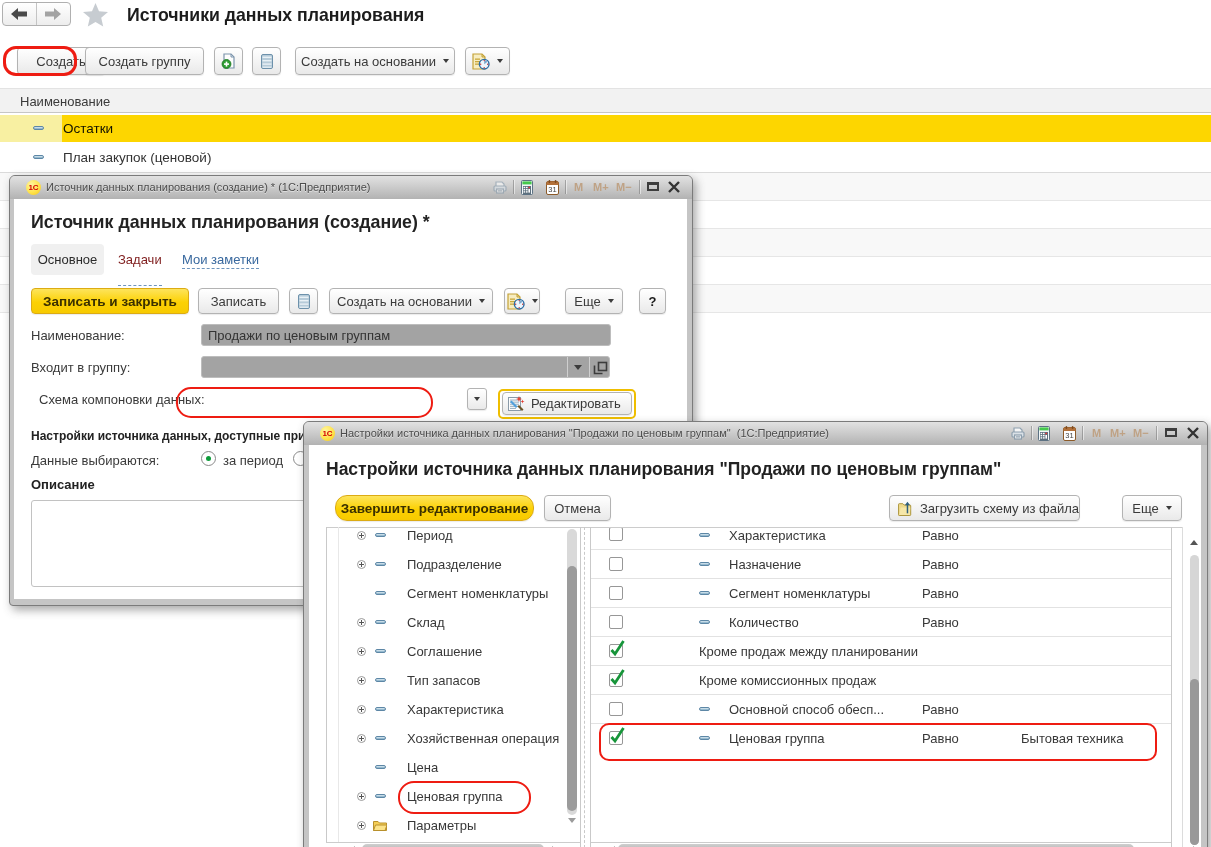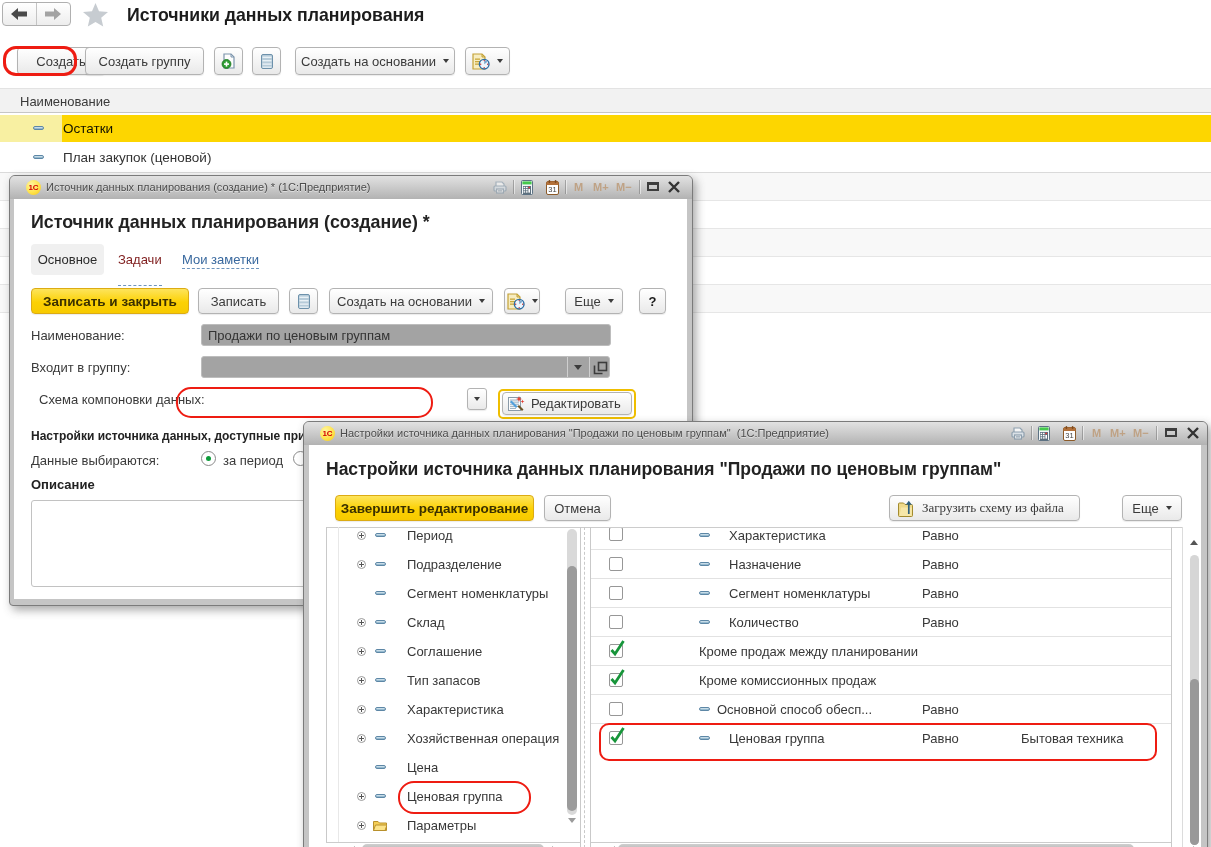--- a/index.html
+++ b/index.html
@@ -276,23 +276,23 @@
     <div class="mtxt" style="left:829px;">M−</div>
     <div class="tsep" style="left:852px;"></div>
     <div class="abs" style="left:861px;top:6px;width:12px;height:9px;border:2px solid #3d3d3d;border-top-width:3px;box-sizing:border-box;"></div>
     <svg class="abs" style="left:883px;top:5px;" width="12" height="12" viewBox="0 0 12 12">
         <path d="M1 1 L11 11 M11 1 L1 11" stroke="#333" stroke-width="2.4"></path>
       </svg>
   </div>
   <div class="abs" style="left:5px;top:23px;width:892px;height:417px;background:#fff;"></div>
   <div class="abs" style="left:22px;top:37px;font-size:17.5px;font-weight:bold;color:#222;white-space:nowrap;">Настройки источника данных планирования "Продажи по ценовым группам"</div>
 
-  <div class="btn ybtn" style="left:31px;top:73px;width:199px;font-size:13.5px;">Завершить редактирование</div>
+  <div class="btn ybtn" style="left:31px;top:73px;width:199px;font-size:13.5px;border-radius:12px;">Завершить редактирование</div>
   <div class="btn" style="left:240px;top:73px;width:67px;">Отмена</div>
-  <div class="btn" style="left:585px;top:73px;width:191px;justify-content:flex-start;padding-left:8px;font-family:Liberation Serif, serif;">
+  <div class="btn" style="left:585px;top:73px;width:191px;justify-content:flex-start;padding-left:8px;">
     <svg width="17" height="17" viewBox="0 0 17 17" style="margin-right:7px;">
         <path d="M0.5 15.5 L0.5 4 A1 1 0 0 1 1.5 3 L5.5 3 L7 4.5 L13.5 4.5 A1 1 0 0 1 14.5 5.5 L14.5 15.5 A1 1 0 0 1 13.5 16.5 L1.5 16.5 A1 1 0 0 1 0.5 15.5 Z" fill="#eed98a" stroke="#a38b2e"></path>
         <path d="M1.5 16 L3 7.5 L14 7.5 L13.5 16 Z" fill="#f6e7a8"></path>
         <path d="M10.8 14 L10.8 4" stroke="#2e5f7d" stroke-width="1.7"></path>
         <path d="M7.6 5 L10.8 0.8 L14 5 L12 4.4 L10.8 5.8 L9.6 4.4 Z" fill="#2e5f7d"></path>
       </svg>
     Загрузить схему из файла
   </div>
   <div class="btn" style="left:818px;top:73px;width:60px;">Еще<span class="caret"></span></div>
 
@@ -378,21 +378,21 @@
         <path d="M2.5 12 L6 16 L14.5 3" fill="none" stroke="#17953a" stroke-width="2.8"></path>
       </svg>
       <div class="treetxt" style="left:108px;top:116px;">Кроме продаж между планировании</div>
     <div class="cb" style="left:18px;top:145px;"></div>
       <svg class="abs" style="left:18px;top:139px;" width="18" height="19" viewBox="0 0 18 19">
         <path d="M2.5 12 L6 16 L14.5 3" fill="none" stroke="#17953a" stroke-width="2.8"></path>
       </svg>
       <div class="treetxt" style="left:108px;top:145px;">Кроме комиссионных продаж</div>
     <div class="cb" style="left:18px;top:174px;"></div>
       <div class="dash" style="left:108px;top:179px;"></div>
-      <div class="treetxt" style="left:126px;top:174px;text-align:right;">Основной способ обесп...</div>
+      <div class="treetxt" style="left:138px;top:174px;text-align:right;">Основной способ обесп...</div>
       <div class="treetxt" style="left:331px;top:174px;">Равно</div>
     <div class="cb" style="left:18px;top:203px;"></div>
       <svg class="abs" style="left:18px;top:197px;" width="18" height="19" viewBox="0 0 18 19">
         <path d="M2.5 12 L6 16 L14.5 3" fill="none" stroke="#17953a" stroke-width="2.8"></path>
       </svg>
       <div class="dash" style="left:108px;top:208px;"></div>
       <div class="treetxt" style="left:138px;top:203px;">Ценовая группа</div>
       <div class="treetxt" style="left:331px;top:203px;">Равно</div>
       <div class="treetxt" style="left:430px;top:203px;">Бытовая техника</div>
     <div class="redring" style="left:8px;top:195px;width:558px;height:38px;border-width:2.5px;border-radius:10px;"></div>

